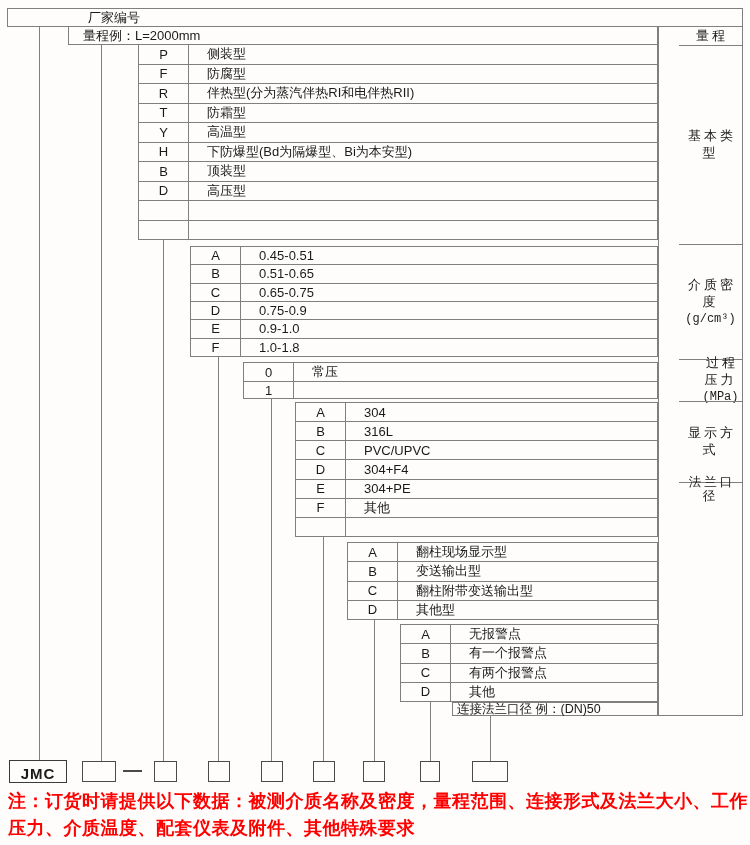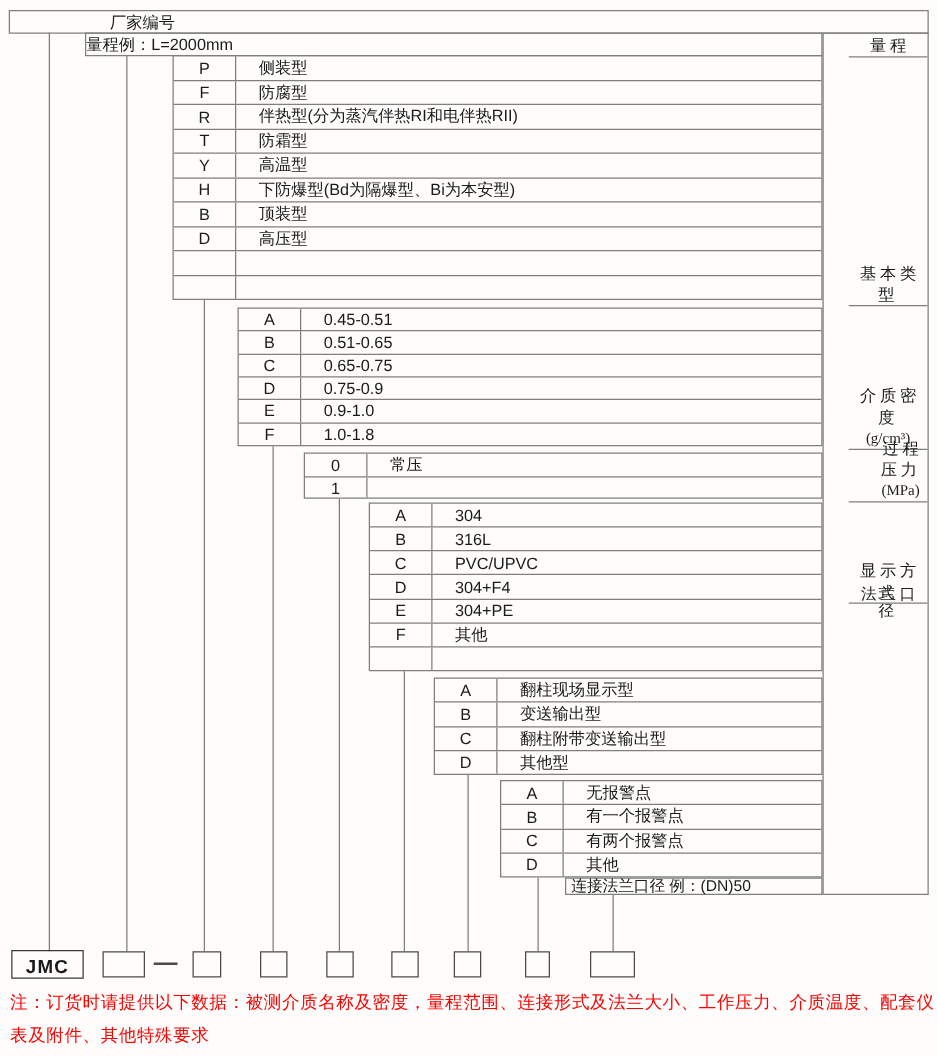--- a/index.html
+++ b/index.html
@@ -53,24 +53,24 @@
     white-space:nowrap;
   }
   
   #side-col{
     position:absolute;left:658px;top:26px;width:85px;height:690px;
     border:1px solid var(--line);
     display:flex;flex-direction:column;
     box-sizing:border-box;
   }
   .side-sec{
-    display:flex;flex-direction:column;align-items:center;justify-content:flex-end;
+    display:flex;flex-direction:column;align-items:center;justify-content:center;
     border-top:1px solid var(--line);
     box-sizing:border-box;
-    font-family:Liberation Serif, serif;
+    font-family:Liberation Mono, monospace;
     font-size:13px;
     letter-spacing:3px;text-indent:3px;
     line-height:17px;
     text-align:center;
     margin-left:20px;
   }
   .side-sec:first-child{border-top:none;}
   .side-sec .sub{letter-spacing:0;text-indent:0;font-size:12px;}
   
   .vline{position:absolute;width:1px;background:var(--line);}
@@ -84,34 +84,34 @@
     position:absolute;top:760px;height:23px;left:9px;width:58px;
     border:1.8px solid #3a3a3a;
     display:flex;align-items:flex-end;justify-content:center;
     font-weight:bold;font-size:15px;letter-spacing:1px;
     box-sizing:border-box;
   }
   #dash{position:absolute;left:123px;top:770px;width:19px;height:2px;background:#4a4a4a;}
   
   #note{
     position:absolute;left:8px;top:788px;width:740px;
-    color:#fe0000;font-weight:normal;
-    font-size:14px;line-height:27px;
+    color:#fe0000;font-weight:bold;
+    font-size:18px;line-height:27px;
     letter-spacing:0.5px;
   }
 </style>
 </head>
 <body>
 
 <div id="stage">
 
   <div class="hdr" style="left:7px;top:8px;width:736px;height:19px;padding-left:80px;">
     <span>厂家编号</span>
   </div>
-  <div class="hdr" style="left:68px;top:26px;width:590px;height:19px;">
+  <div class="hdr" style="left:68px;top:26px;width:590px;height:19px;padding-left:14px;">
     <span>量程例：L=2000mm</span>
   </div>
 
   <div class="tbl" style="left:138px;top:44px;width:520px;height:196px;">
     <div class="row">
       <div class="code">P</div>
       <div class="desc">侧装型</div>
     </div>
     <div class="row">
       <div class="code">F</div>

